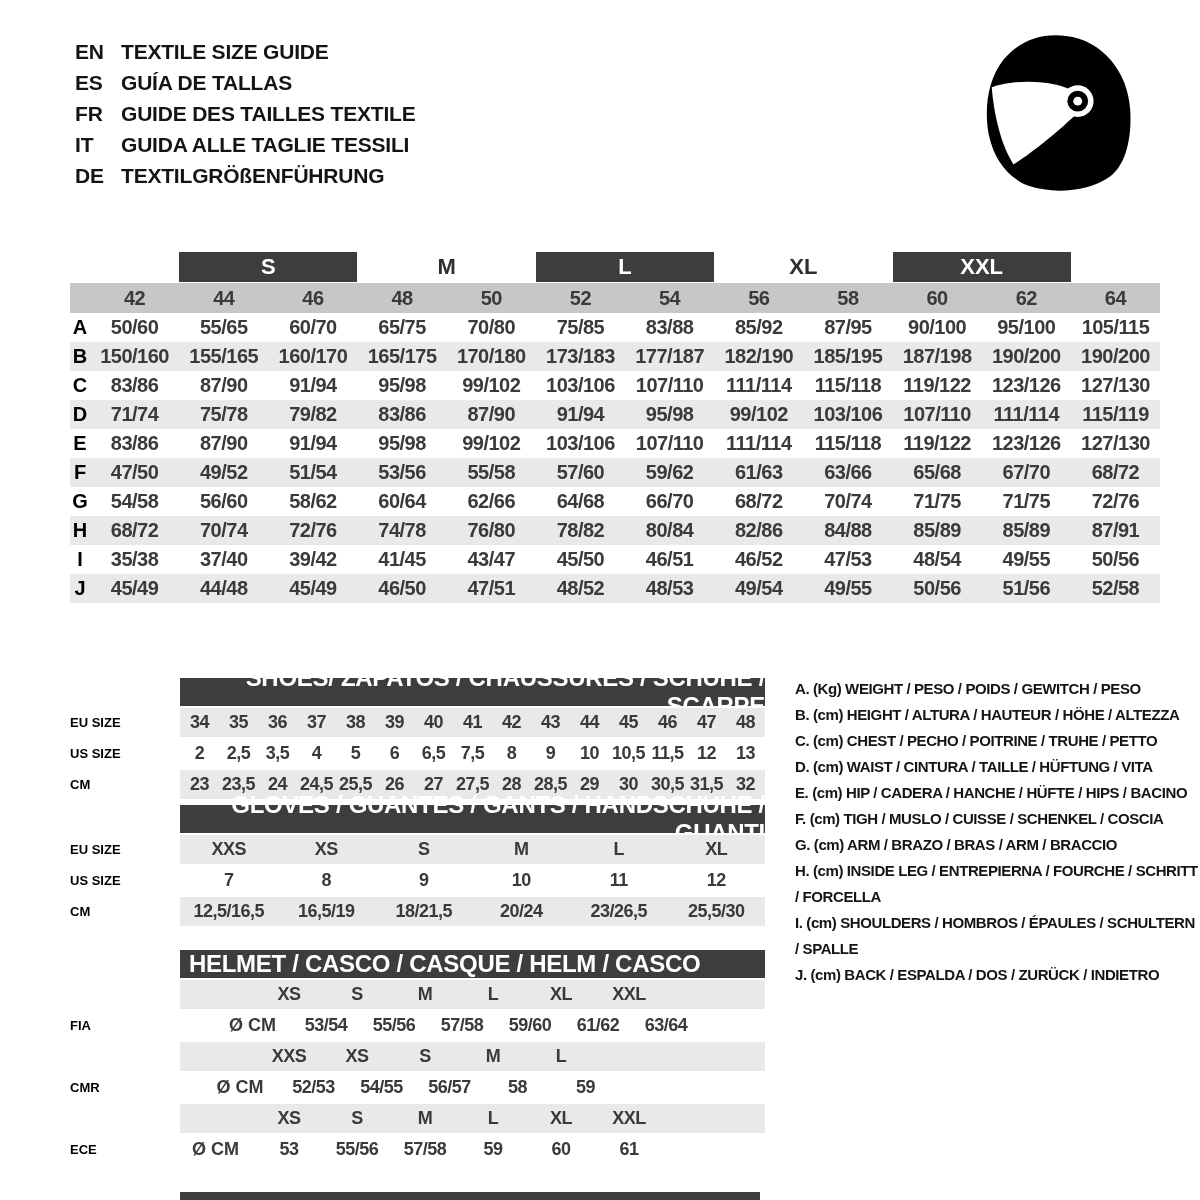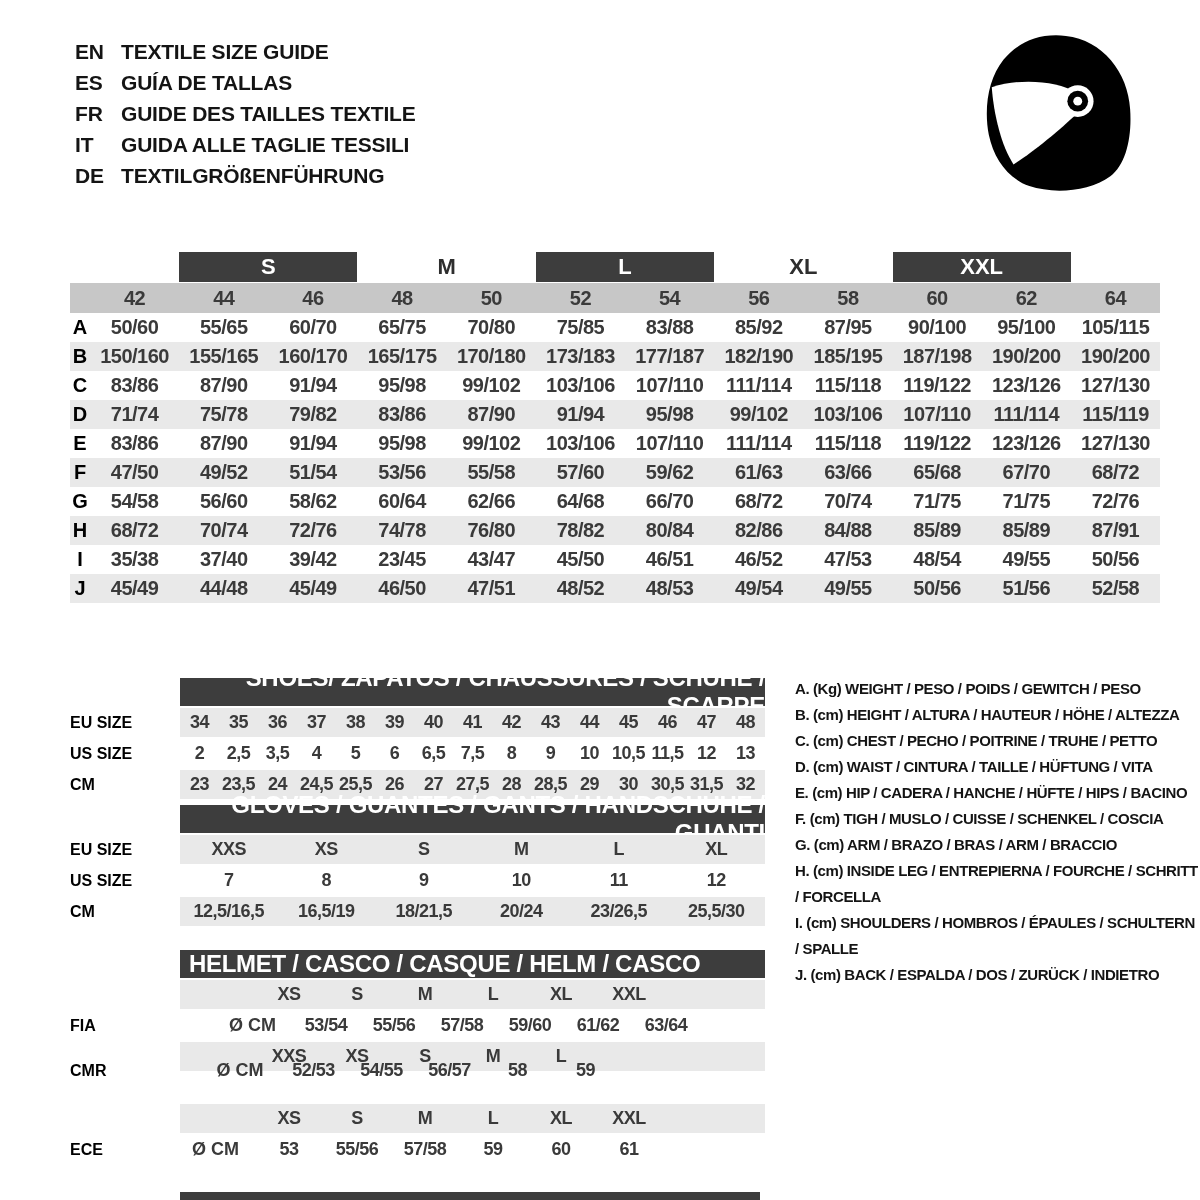--- a/index.html
+++ b/index.html
@@ -27,21 +27,21 @@
   .val-col{flex:1;display:flex;align-items:center;justify-content:center;font-weight:bold;font-size:20px;
            color:#3a3a3a;letter-spacing:-0.5px;}
   .t-row{display:flex;height:29px;}
   .t-row.shaded{background:var(--stripe);}
 
   
   .sub{position:absolute;left:70px;width:695px;}
   .sub-title{position:absolute;left:110px;top:0;width:585px;height:28px;background:var(--dark);color:#fff;
              display:flex;align-items:center;font-weight:bold;font-size:24px;padding-left:9px;letter-spacing:-0.3px;text-align:right;}
   .sub-row{position:absolute;left:0;height:29px;display:flex;width:695px;}
-  .sub-label{width:110px;display:flex;align-items:center;font-weight:bold;font-size:16px;color:#000;}
+  .sub-label{width:110px;display:flex;align-items:center;font-weight:bold;font-size:13px;color:#000;}
   .sub-vals{width:585px;display:flex;}
   .sub-row.shaded .sub-vals{background:var(--stripe);}
   .sub-cell{flex:1;display:flex;align-items:center;justify-content:center;font-weight:bold;font-size:18px;
             color:#3a3a3a;letter-spacing:-0.5px;}
   .h-unit{width:75px;display:flex;align-items:center;font-weight:bold;font-size:18px;color:#3a3a3a;padding-left:12px;}
   .h-cell{width:68px;display:flex;align-items:center;justify-content:center;font-weight:bold;font-size:18px;
           color:#3a3a3a;letter-spacing:-0.5px;}
 
   
   .legend{position:absolute;left:795px;top:676px;width:405px;}
@@ -228,21 +228,21 @@
           <div class="val-col">84/88</div>
           <div class="val-col">85/89</div>
           <div class="val-col">85/89</div>
           <div class="val-col">87/91</div>
         </div>
         <div class="t-row">
           <div class="letter-col">I</div>
           <div class="val-col">35/38</div>
           <div class="val-col">37/40</div>
           <div class="val-col">39/42</div>
-          <div class="val-col">23/45</div>
+          <div class="val-col">41/45</div>
           <div class="val-col">43/47</div>
           <div class="val-col">45/50</div>
           <div class="val-col">46/51</div>
           <div class="val-col">46/52</div>
           <div class="val-col">47/53</div>
           <div class="val-col">48/54</div>
           <div class="val-col">49/55</div>
           <div class="val-col">50/56</div>
         </div>
         <div class="t-row shaded">
@@ -401,21 +401,21 @@
         <div class="sub-vals">
           <div class="h-unit"></div>
           <div class="h-cell">XXS</div>
           <div class="h-cell">XS</div>
           <div class="h-cell">S</div>
           <div class="h-cell">M</div>
           <div class="h-cell">L</div>
           <div class="h-cell"></div>
         </div>
       </div>
-      <div class="sub-row" style="top: 106px; gap: 29px;">
+      <div class="sub-row" style="top: 123px; gap: 29px;">
         <div class="sub-label">CMR</div>
         <div class="sub-vals">
           <div class="h-unit">Ø CM</div>
           <div class="h-cell">52/53</div>
           <div class="h-cell">54/55</div>
           <div class="h-cell">56/57</div>
           <div class="h-cell">58</div>
           <div class="h-cell">59</div>
           <div class="h-cell"></div>
         </div>

